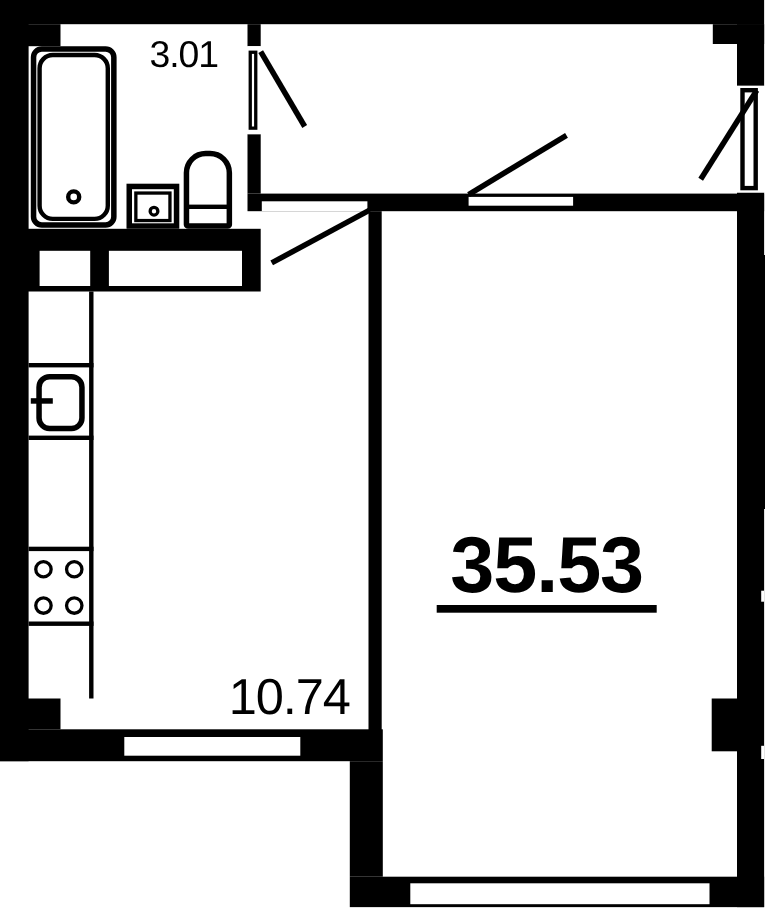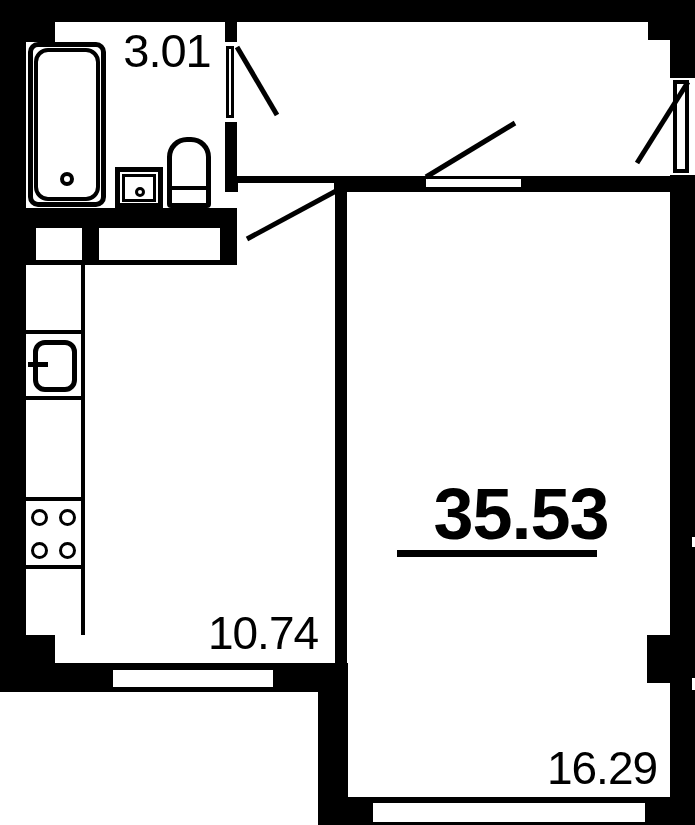--- a/index.html
+++ b/index.html
@@ -6,21 +6,21 @@
   #plan{
     position:relative;width:695px;height:825px;background:#fff;overflow:hidden;
     font-family:"Liberation Sans","DejaVu Sans",sans-serif;
   }
   .w{position:absolute;background:#000;}           
   .o{position:absolute;background:#fff;}           
   .fx{position:absolute;background:#fff;border:5px solid #000;box-sizing:border-box;}
   .line{position:absolute;background:#000;}
   .lbl{
     position:absolute;transform:translate(-50%,-50%);
-    color:#000;font-size:47px;line-height:1;white-space:nowrap;letter-spacing:-1px;
+    color:#000;font-size:34px;line-height:1;white-space:nowrap;letter-spacing:-1px;
   }
   .lbl.small{font-size:46px;}
   .lbl.total{font-size:72px;font-weight:bold;letter-spacing:-1px;}
   svg.overlay{position:absolute;left:0;top:0;pointer-events:none;}
 </style>
 </head>
 <body>
 
 <div id="plan">
 
@@ -78,17 +78,16 @@
 
   <svg class="overlay" width="695" height="825" viewBox="0 0 695 825">
     <line x1="237" y1="47" x2="277" y2="115" stroke="#000" stroke-width="5"></line>
     <line x1="688" y1="82" x2="637" y2="163" stroke="#000" stroke-width="5"></line>
     <line x1="426" y1="177" x2="515" y2="123" stroke="#000" stroke-width="5"></line>
     <line x1="336" y1="191" x2="247" y2="239" stroke="#000" stroke-width="5"></line>
   </svg>
 
   <div class="lbl" style="left:167px;top:50px;">3.01</div>
   <div class="lbl small" style="left:263px;top:633px;">10.74</div>
-  <div class="lbl small" style="left:602px;top:768px;">16.29</div>
-  <div class="lbl total" style="left:521px;top:514px;">35.53</div>
+  <div class="lbl total" style="left:497px;top:514px;">35.53</div>
   <div class="line" style="left:397px;top:550px;width:200px;height:7px;"></div>
 
 </div>
 
 </body></html>

